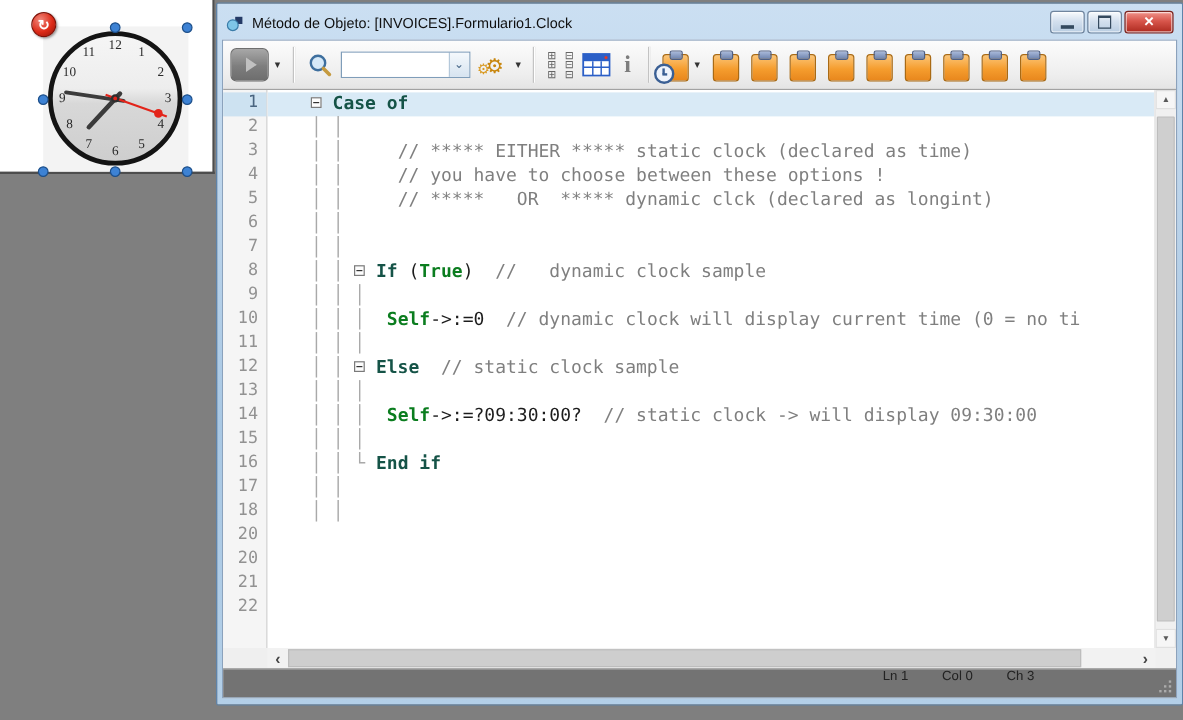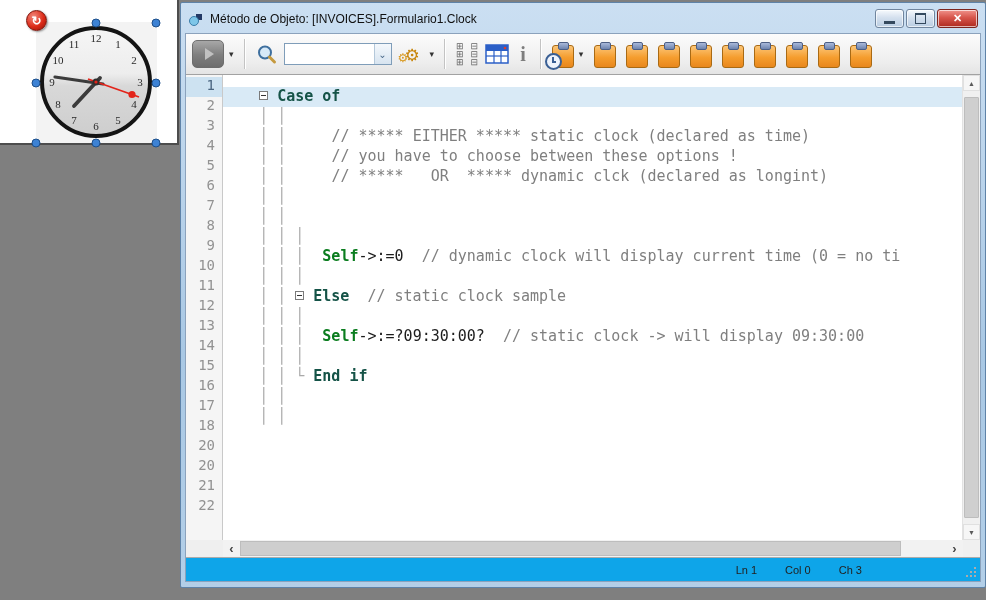--- a/index.html
+++ b/index.html
@@ -94,21 +94,21 @@
     background:#eef3fb;border:2px solid #3a5f94;
   }
   .mini-clock::before{content:"";position:absolute;left:5px;top:2px;width:2px;height:5px;background:#3a5f94;}
   .mini-clock::after{content:"";position:absolute;left:5px;top:6px;width:4px;height:2px;background:#3a5f94;}
   
   .editor{flex:1;display:flex;min-height:0;}
   .gutter{width:37px;flex:0 0 auto;background:#f5f5f5;border-right:1px solid #c9c9c9;padding-top:2px;box-sizing:border-box;}
   .gnum{height:20px;line-height:20px;text-align:right;padding-right:7px;font:14px "DejaVu Sans Mono",monospace;color:#929292;}
   .gnum.act{background:#cde2f1;color:#4a6largest}
   .gnum.act{background:#cde2f1;color:#4a6580;}
-  .code{flex:1;min-width:0;overflow:hidden;background:#fff;padding-top:12px;}
+  .code{flex:1;min-width:0;overflow:hidden;background:#fff;padding-top:2px;}
   .cline{height:20px;line-height:20px;white-space:pre;font:15px "DejaVu Sans Mono",monospace;color:#1c1c1c;}
   .cline.act{background:#d9eaf6;}
   .kw{font-weight:bold;color:#155347;}
   .cmd{font-weight:bold;color:#0b7d1f;}
   .cst{color:#53536b;text-decoration:underline;}
   .com{color:#7f7f7f;}
   .tree{color:#a9a9a9;}
   .fold{
     display:inline-block;width:9px;height:9px;box-sizing:border-box;border:1px solid #7a7a7a;
     background:#fdfdfd;vertical-align:1px;position:relative;
@@ -119,22 +119,22 @@
   .sarrow{height:16px;display:flex;align-items:center;justify-content:center;font-size:7px;color:#5a5a5a;background:#f6f6f6;border:1px solid #e0e0e0;box-sizing:border-box;}
   .vthumb{flex:1;margin:6px 1px;background:#cfcfcf;border:1px solid #bdbdbd;border-radius:1px;}
   .hscroll-row{height:17px;flex:0 0 auto;display:flex;background:#efefef;}
   .hs-spacer{width:37px;flex:0 0 auto;background:#efefef;}
   .hscroll{flex:1;display:flex;background:#f2f2f2;align-items:stretch;}
   .harrow{width:17px;flex:0 0 auto;display:flex;align-items:center;justify-content:center;color:#444;font-size:13px;font-weight:bold;background:#f2f2f2;}
   .hthumb{width:89%;background:#cecece;border:1px solid #bdbdbd;margin:1px 0;}
   .hcorner{width:17px;flex:0 0 auto;background:#f0f0f0;}
   
   .statusbar{
-    height:23px;flex:0 0 auto;background:#0ea5e9;border-top:1px solid #ababab;position:relative;
-    display:flex;align-items:center;justify-content:flex-end;gap:28px;padding-right:118px;
+    height:23px;flex:0 0 auto;background:#737373;border-top:1px solid #ababab;position:relative;
+    display:flex;align-items:flex-start;justify-content:flex-end;gap:28px;padding-right:118px;
     font-size:11px;color:#222;
   }
   .grip{position:absolute;right:4px;bottom:4px;width:12px;height:12px;}
   .grip::before{
     content:"";position:absolute;right:0;bottom:0;width:2px;height:2px;background:#ababab;
     box-shadow:-4px 0 0 #ababab,-8px 0 0 #ababab,0 -4px 0 #ababab,-4px -4px 0 #ababab,0 -8px 0 #ababab;
   }
 </style>
 </head>
 <body>
@@ -314,20 +314,21 @@
             <div class="gnum">22</div>
           </div>
         <div class="code">
             <div class="cline act"><span>    </span><span class="fold"></span><span> </span><span class="kw">Case of</span></div>
             <div class="cline"><span>    </span><span class="tree">│</span><span> </span><span class="tree">│</span></div>
             <div class="cline"><span>    </span><span class="tree">│</span><span> </span><span class="tree">│</span><span>     </span><span class="com">// ***** EITHER ***** static clock (declared as time)</span></div>
             <div class="cline"><span>    </span><span class="tree">│</span><span> </span><span class="tree">│</span><span>     </span><span class="com">// you have to choose between these options !</span></div>
             <div class="cline"><span>    </span><span class="tree">│</span><span> </span><span class="tree">│</span><span>     </span><span class="com">// *****   OR  ***** dynamic clck (declared as longint)</span></div>
             <div class="cline"><span>    </span><span class="tree">│</span><span> </span><span class="tree">│</span></div>
             <div class="cline"><span>    </span><span class="tree">│</span><span> </span><span class="tree">│</span></div>
+            <div class="cline"><span>    </span><span class="tree">│</span><span> </span><span class="tree">│</span><span> </span><span class="fold"></span><span> </span><span class="kw">If</span><span> (</span><span class="cmd">True</span><span>)  </span><span class="com">//   dynamic clock sample</span></div>
             <div class="cline"><span>    </span><span class="tree">│</span><span> </span><span class="tree">│</span><span> </span><span class="tree">│</span></div>
             <div class="cline"><span>    </span><span class="tree">│</span><span> </span><span class="tree">│</span><span> </span><span class="tree">│</span><span>  </span><span class="cmd">Self</span><span>-&gt;:=0  </span><span class="com">// dynamic clock will display current time (0 = no ti</span></div>
             <div class="cline"><span>    </span><span class="tree">│</span><span> </span><span class="tree">│</span><span> </span><span class="tree">│</span></div>
             <div class="cline"><span>    </span><span class="tree">│</span><span> </span><span class="tree">│</span><span> </span><span class="fold"></span><span> </span><span class="kw">Else</span><span>  </span><span class="com">// static clock sample</span></div>
             <div class="cline"><span>    </span><span class="tree">│</span><span> </span><span class="tree">│</span><span> </span><span class="tree">│</span></div>
             <div class="cline"><span>    </span><span class="tree">│</span><span> </span><span class="tree">│</span><span> </span><span class="tree">│</span><span>  </span><span class="cmd">Self</span><span>-&gt;:=?09:30:00?  </span><span class="com">// static clock -&gt; will display 09:30:00</span></div>
             <div class="cline"><span>    </span><span class="tree">│</span><span> </span><span class="tree">│</span><span> </span><span class="tree">│</span></div>
             <div class="cline"><span>    </span><span class="tree">│</span><span> </span><span class="tree">│</span><span> </span><span class="tree">└</span><span> </span><span class="kw">End if</span></div>
             <div class="cline"><span>    </span><span class="tree">│</span><span> </span><span class="tree">│</span></div>
             <div class="cline"><span>    </span><span class="tree">│</span><span> </span><span class="tree">│</span></div>

